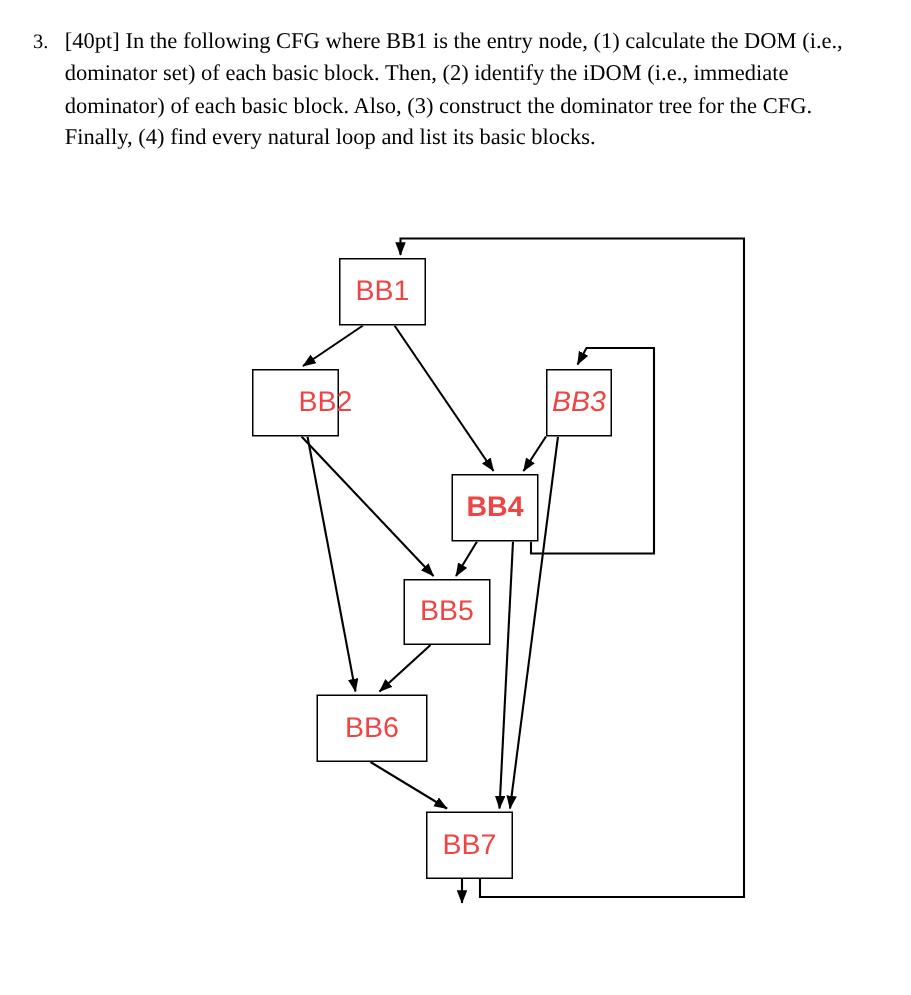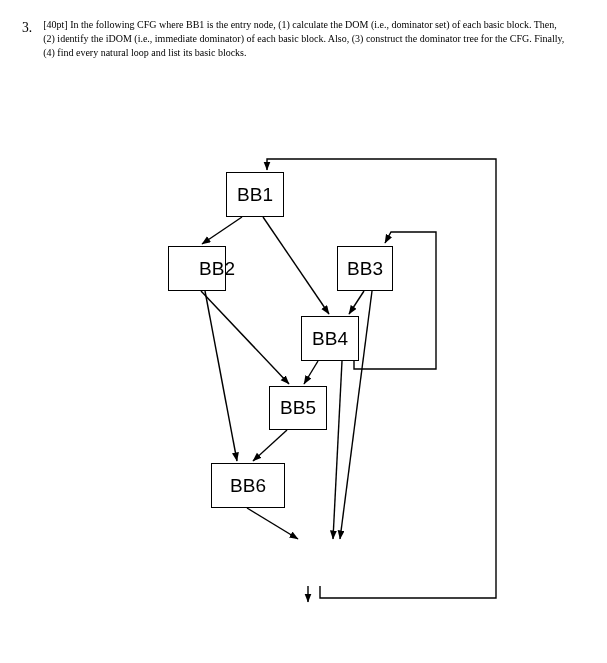--- a/index.html
+++ b/index.html
@@ -6,28 +6,28 @@
   .page {
     position:relative; width:607px; height:663px;
     background:#ffffff; color:#000000; overflow:hidden;
     font-family:"Liberation Serif", serif;
   }
   .problem {
     position:absolute; top:18px; left:22px;
     display:flex; gap:11px; width:560px;
   }
   .problem-number { font-size:13.6px; line-height:1.42; }
-  .problem-text  { font-size:10px; line-height:1.42; width:522px; }
+  .problem-text  { font-size:15px; line-height:1.42; width:522px; }
   .diagram { position:absolute; left:0; top:0; width:607px; height:663px; }
   .node {
     position:absolute; box-sizing:border-box;
     border:1.6px solid #000000; background:#ffffff;
     display:flex; align-items:center; justify-content:center;
     font-family:"Liberation Sans", sans-serif;
-    font-size:19px; color:#000000;
+    font-size:19px; color:#ef4444;
   }
   svg { position:absolute; left:0; top:0; }
 </style>
 </head>
 <body>
 
 <div class="page">
   <div class="problem">
     <div class="problem-number">3.</div>
     <div class="problem-text">[40pt] In the following CFG where BB1 is the entry node, (1) calculate the DOM (i.e., dominator set) of each basic block. Then, (2) identify the iDOM (i.e., immediate dominator) of each basic block. Also, (3) construct the dominator tree for the CFG. Finally, (4) find every natural loop and list its basic blocks.</div>
@@ -48,18 +48,19 @@
         <polyline points="287,430 253,461" fill="none" stroke="#000000" stroke-width="1.4" marker-end="url(#arw)"></polyline>
         <polyline points="247,508 298,539" fill="none" stroke="#000000" stroke-width="1.4" marker-end="url(#arw)"></polyline>
         <polyline points="342,361 333,539" fill="none" stroke="#000000" stroke-width="1.4" marker-end="url(#arw)"></polyline>
         <polyline points="372,291 340,539" fill="none" stroke="#000000" stroke-width="1.4" marker-end="url(#arw)"></polyline>
         <polyline points="354,361 354,369 436,369 436,232 391,232 385,243" fill="none" stroke="#000000" stroke-width="1.4" marker-end="url(#arw)"></polyline>
         <polyline points="320,586 320,598 496,598 496,159 267,159 267,170" fill="none" stroke="#000000" stroke-width="1.4" marker-end="url(#arw)"></polyline>
         <polyline points="308,586 308,602" fill="none" stroke="#000000" stroke-width="1.4" marker-end="url(#arw)"></polyline>
       </svg>
       <div class="node" style="left: 226px; top: 172px; width: 58px; height: 45px; background: rgb(255, 255, 255);">BB1</div>
       <div class="node" style="left: 168px; top: 246px; width: 58px; height: 45px; background: rgb(255, 255, 255); padding-left: 40px;">BB2</div>
-      <div class="node" style="left: 337px; top: 246px; width: 56px; height: 45px; background: rgb(255, 255, 255);">BB3</div>
-      <div class="node" style="left: 301px; top: 316px; width: 58px; height: 45px; background: rgb(255, 255, 255);">BB4</div>
+      <div class="node" style="left: 364px; top: 246px; width: 44px; height: 45px; background: rgb(255, 255, 255); font-style: italic;">BB3</div>
+      <div class="node" style="left: 301px; top: 316px; width: 58px; height: 45px; background: rgb(255, 255, 255); font-weight: bold;">BB4</div>
       <div class="node" style="left: 269px; top: 386px; width: 58px; height: 44px; background: rgb(255, 255, 255);">BB5</div>
       <div class="node" style="left: 211px; top: 463px; width: 74px; height: 45px; background: rgb(255, 255, 255);">BB6</div>
+      <div class="node" style="left: 284px; top: 541px; width: 58px; height: 45px; background: rgb(255, 255, 255);">BB7</div>
     </div>
 </div>
 
 </body></html>

